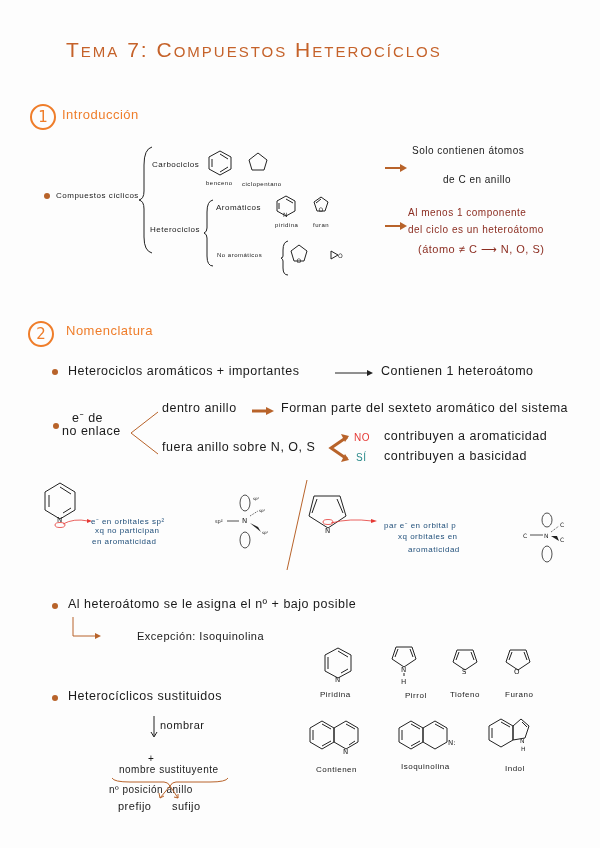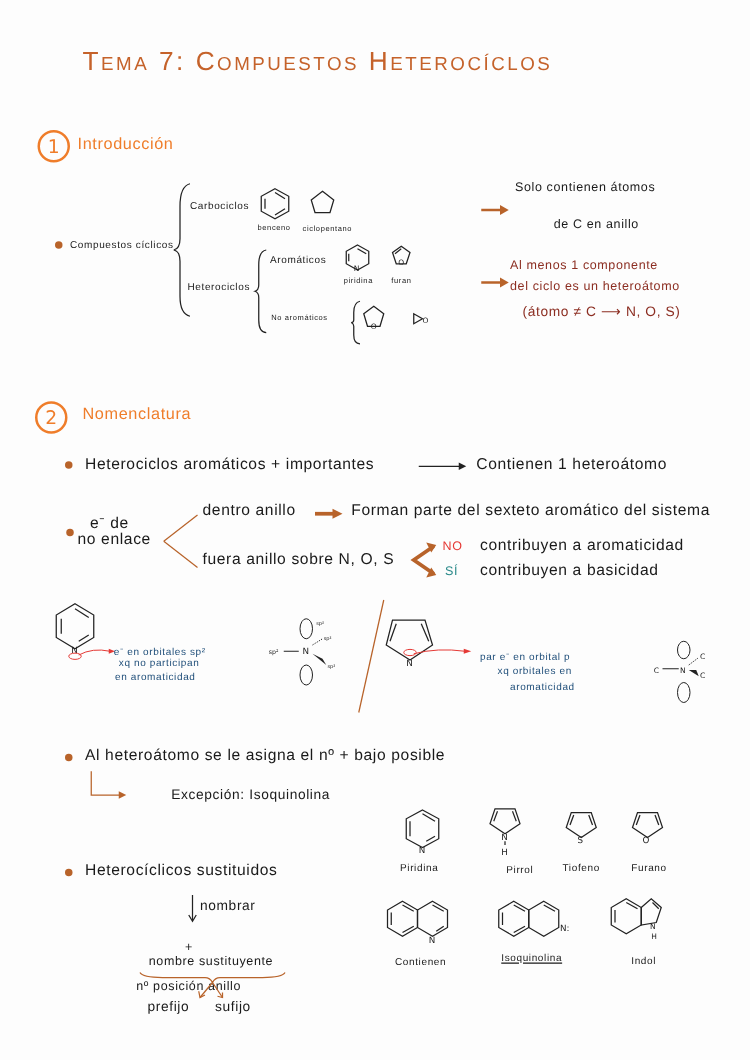--- a/index.html
+++ b/index.html
@@ -273,21 +273,21 @@
 
 <svg style="left:397px;top:720px;" width="62" height="34">
   <polygon points="14,1 26,8 26,22 14,29 2,22 2,8" fill="none" stroke="#222" stroke-width="1"></polygon>
   <polygon points="38,1 50,8 50,22 38,29 26,22 26,8" fill="none" stroke="#222" stroke-width="1"></polygon>
   <line x1="5" y1="10" x2="5" y2="20" stroke="#222" stroke-width="1"></line>
   <line x1="14" y1="4" x2="23" y2="9" stroke="#222" stroke-width="1"></line>
   <line x1="14" y1="26" x2="23" y2="21" stroke="#222" stroke-width="1"></line>
   <line x1="38" y1="4" x2="47" y2="9" stroke="#222" stroke-width="1"></line>
   <text x="51" y="25" font-size="7" fill="#222">N:</text>
 </svg>
-<div class="abs small hand" style="left:401px;top:762px;text-decoration:underline;">Isoquinolina</div>
+<div class="abs small hand" style="left:401px;top:762px;">Isoquinolina</div>
 
 <svg style="left:487px;top:716px;" width="50" height="38">
   <polygon points="14,3 26,10 26,24 14,31 2,24 2,10" fill="none" stroke="#222" stroke-width="1"></polygon>
   <polygon points="26,10 34,3 42,10 38,22 26,24" fill="none" stroke="#222" stroke-width="1"></polygon>
   <line x1="5" y1="12" x2="5" y2="22" stroke="#222" stroke-width="1"></line>
   <line x1="14" y1="6" x2="23" y2="11" stroke="#222" stroke-width="1"></line>
   <line x1="35" y1="6" x2="40" y2="11" stroke="#222" stroke-width="1"></line>
   <text x="33" y="27" font-size="6" fill="#222">N</text>
   <text x="34" y="35" font-size="6" fill="#222">H</text>
 </svg>

